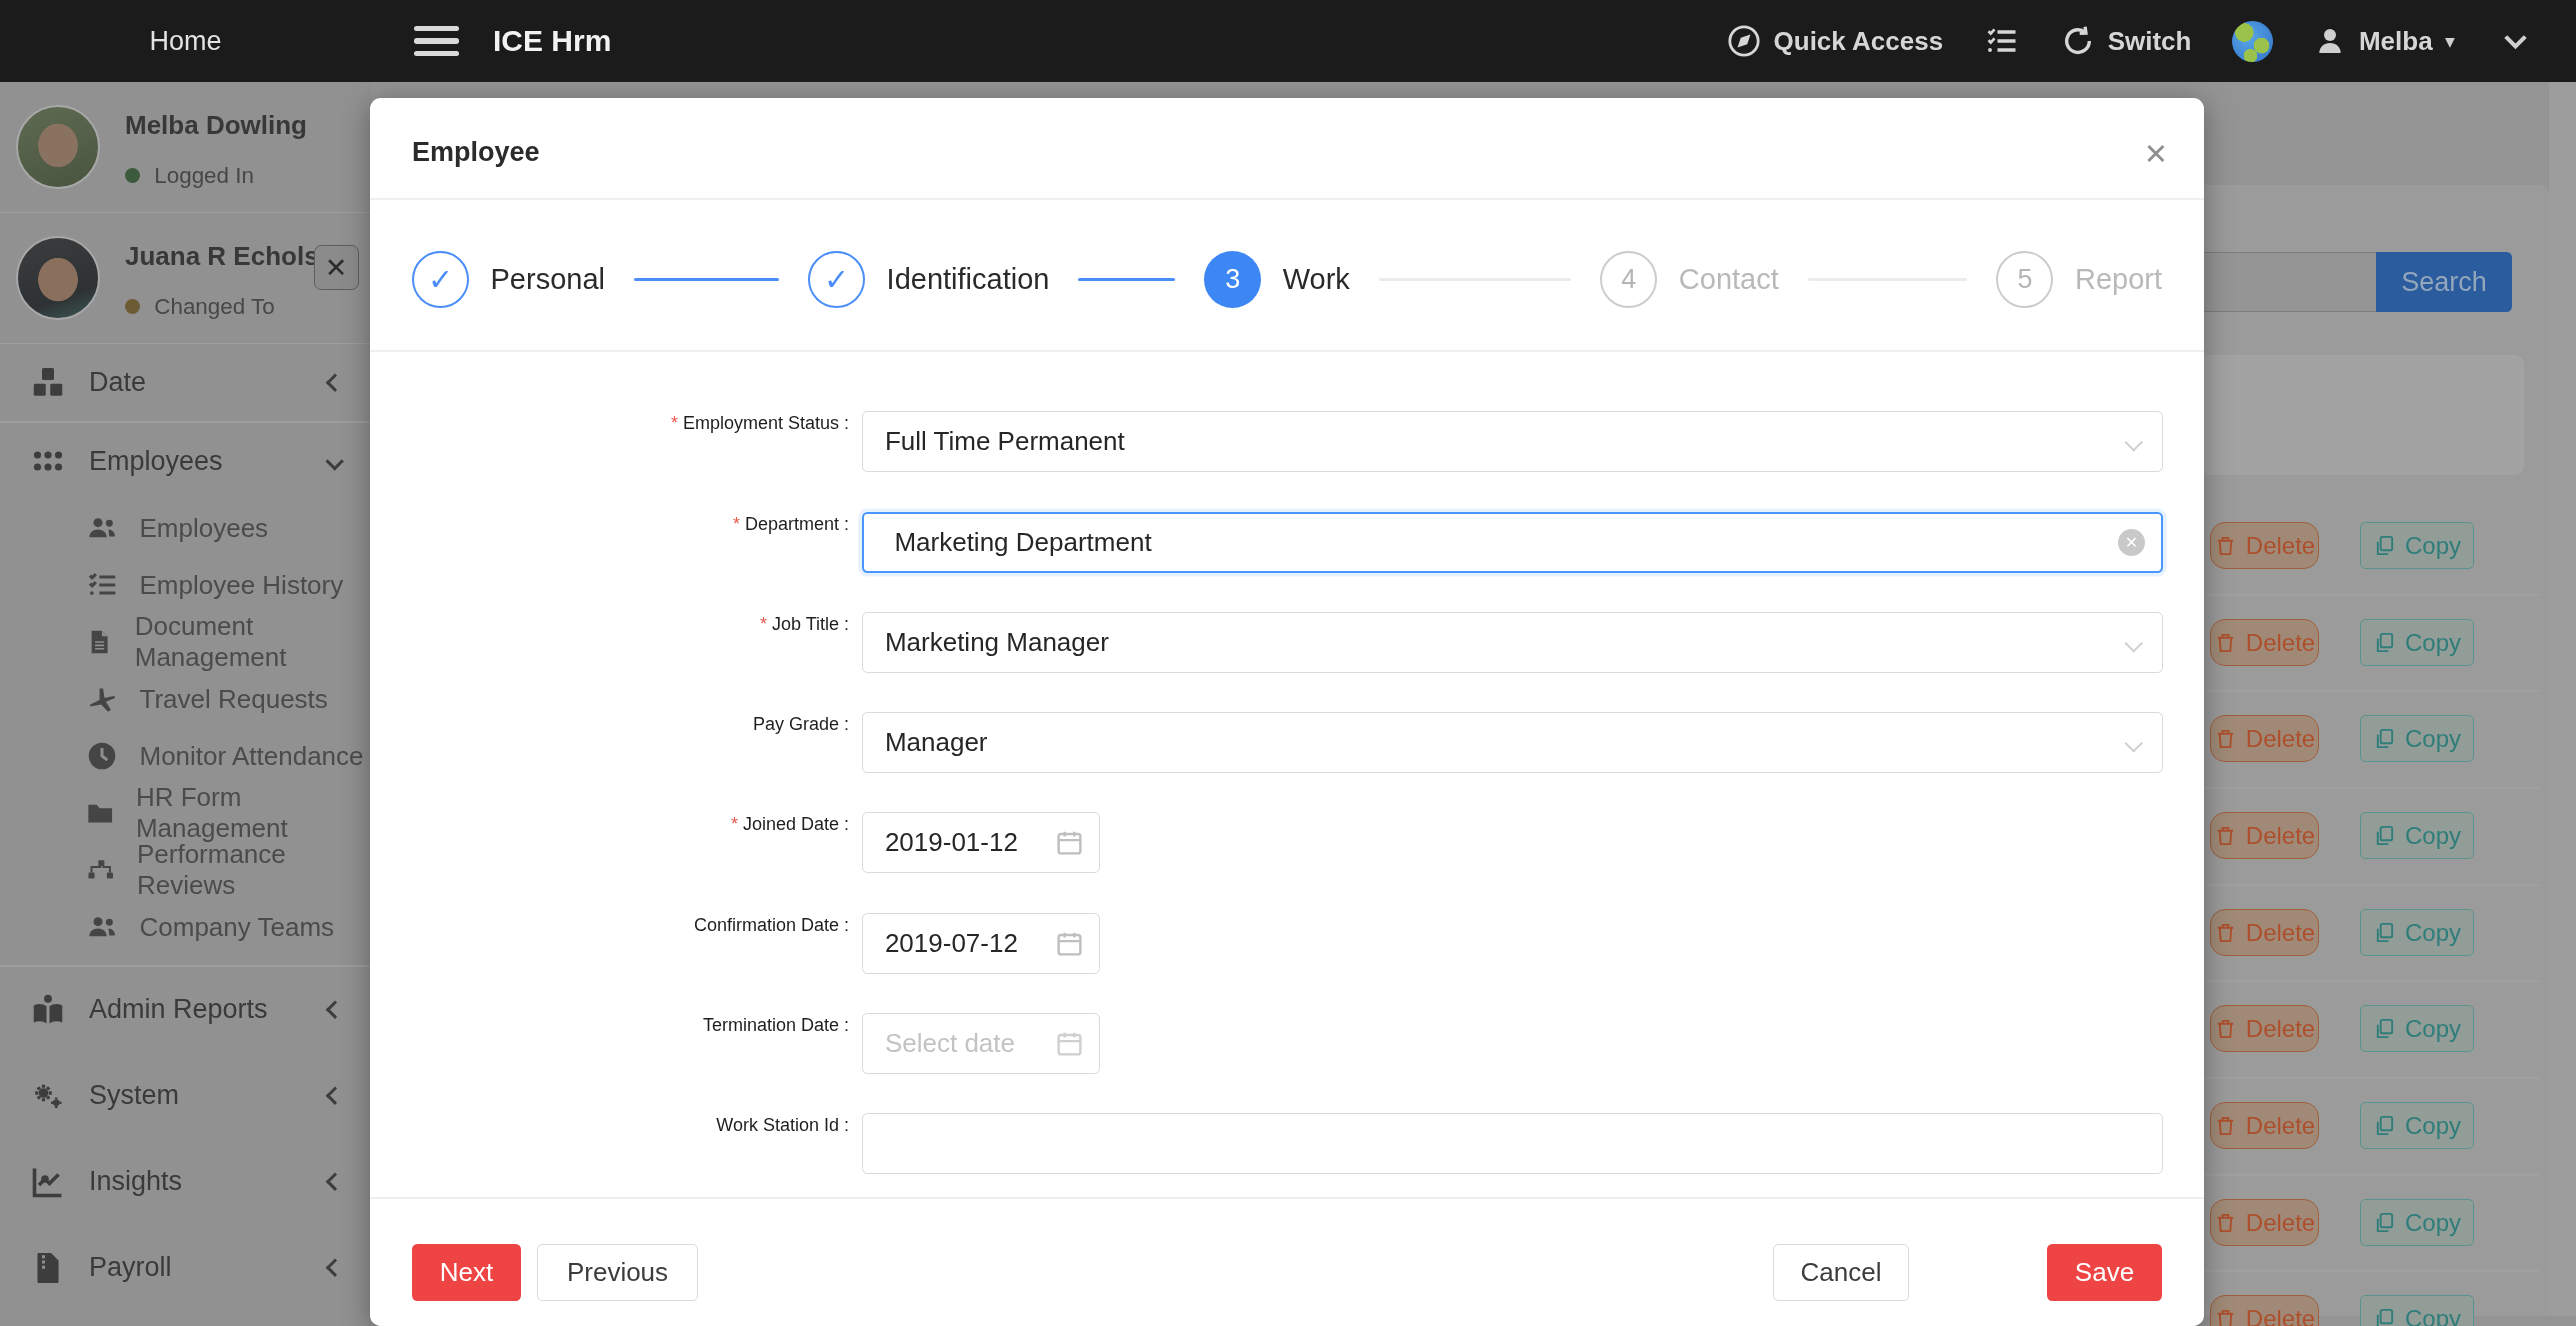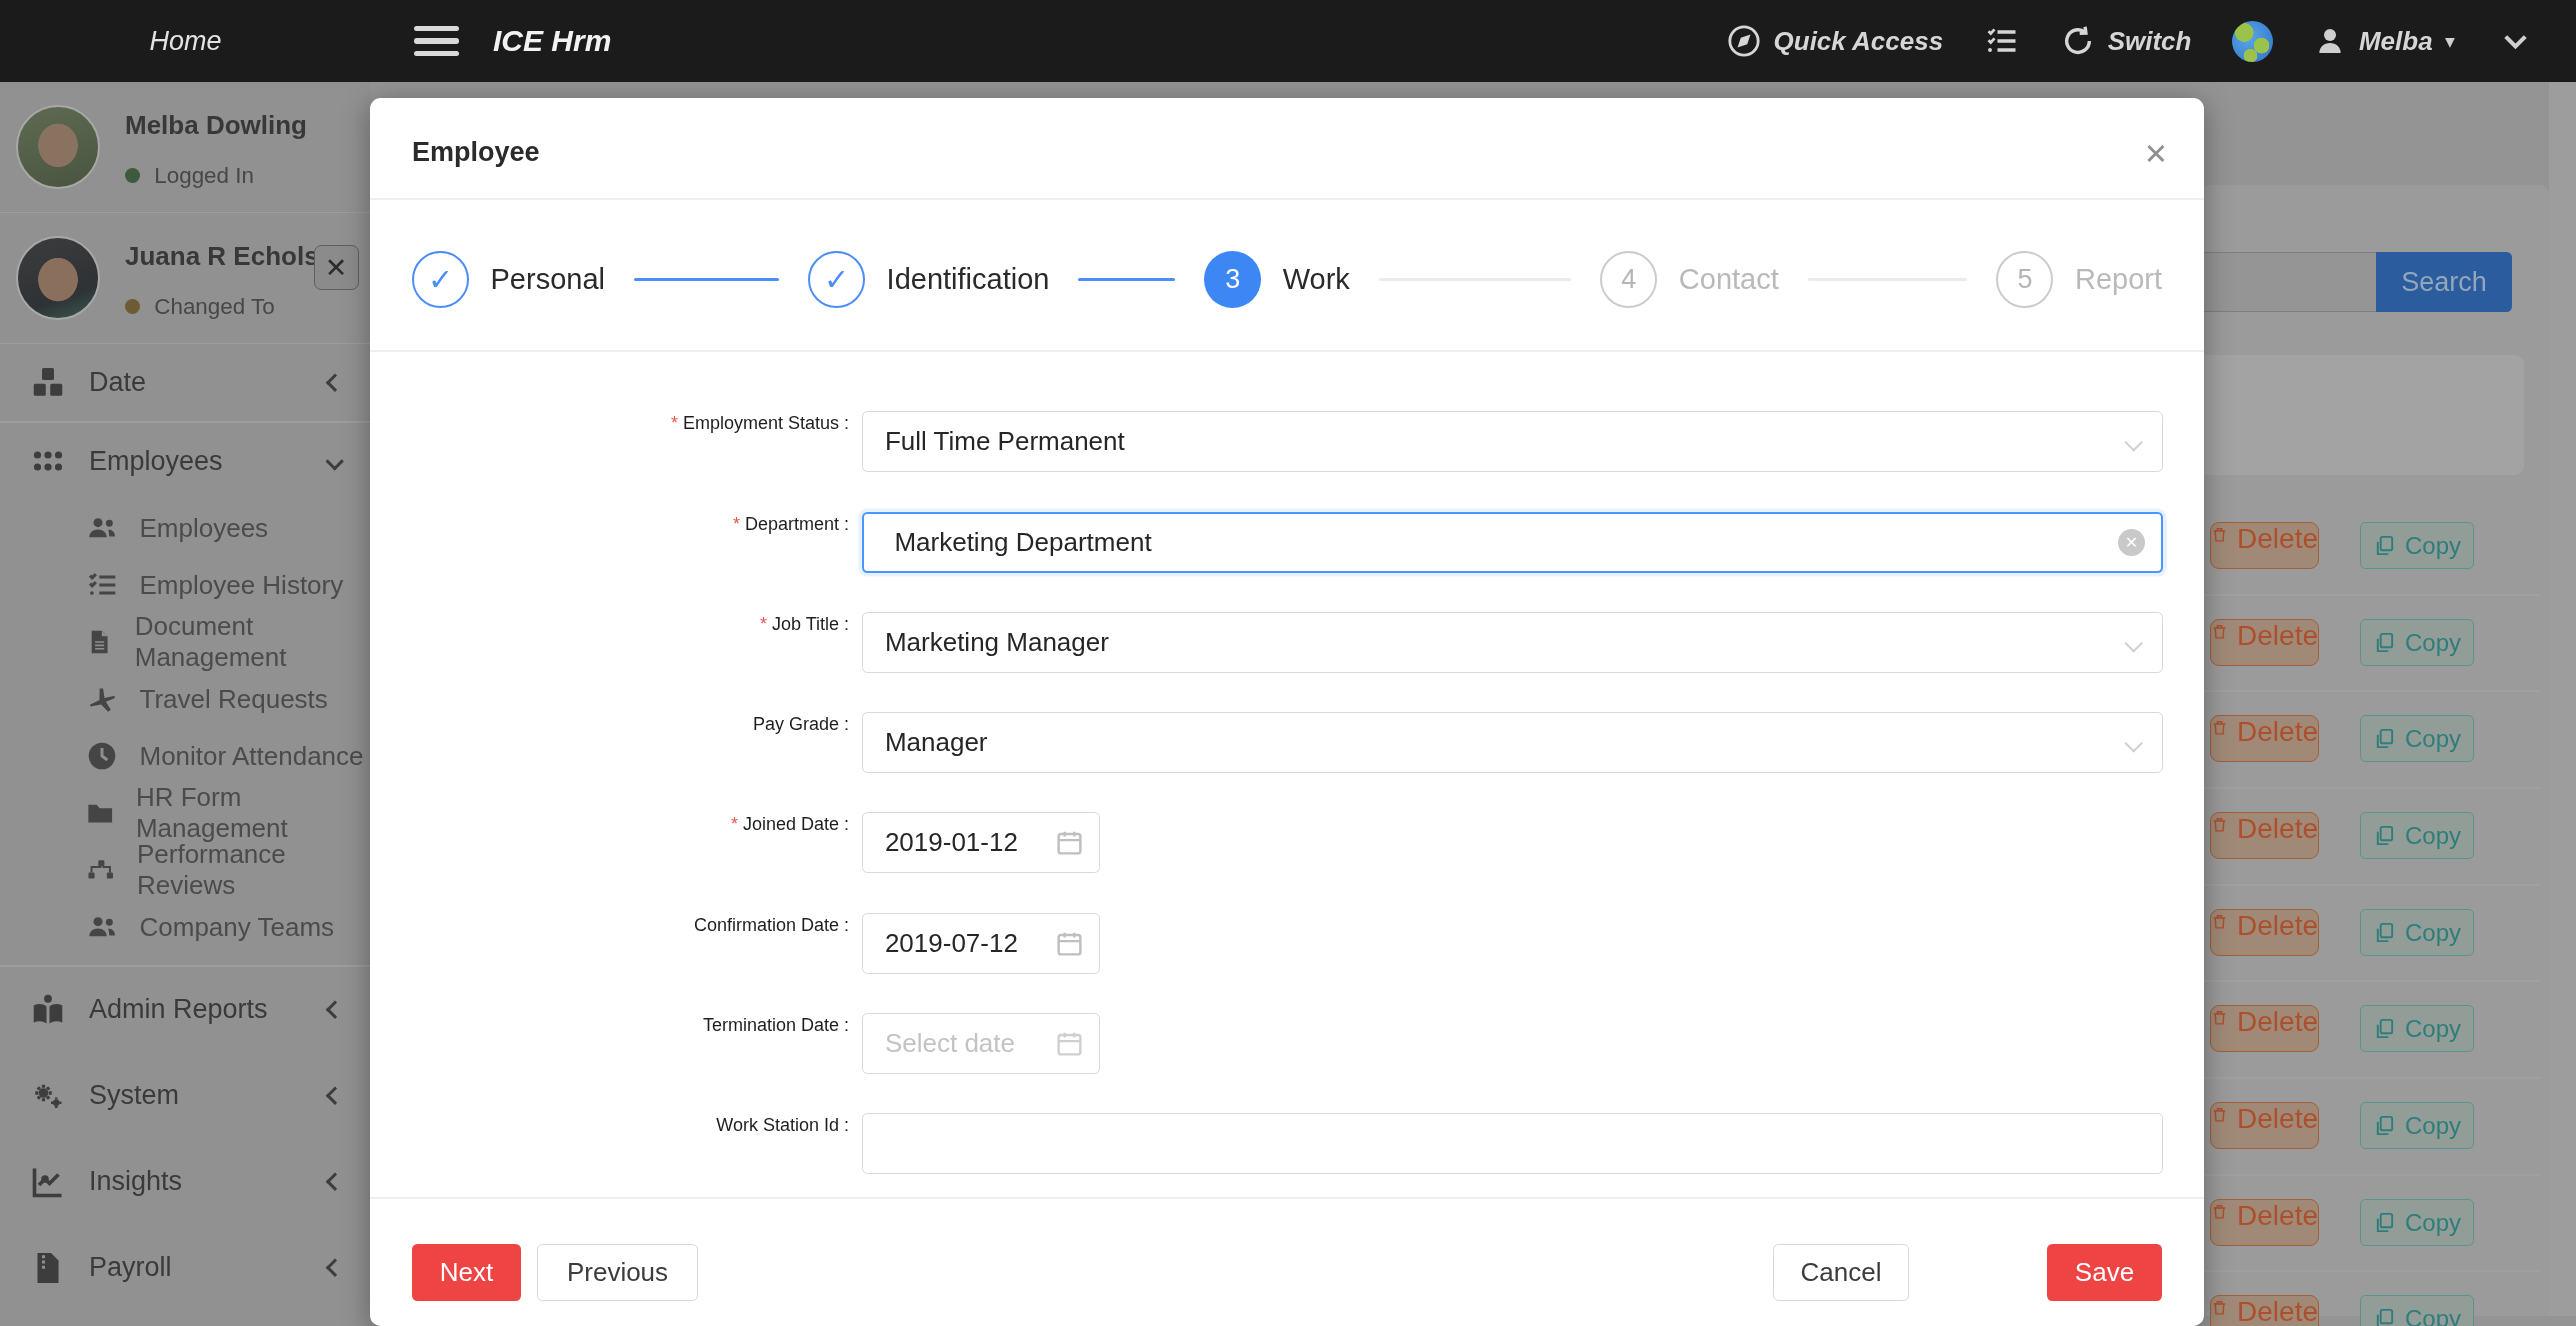--- a/index.html
+++ b/index.html
@@ -1,20 +1,20 @@
 <!DOCTYPE html>
 <html style="font-size:14.3px"><head>
 <meta charset="utf-8">
 <style>
   * { margin:0; padding:0; box-sizing:border-box; }
   html,body { width:2576px; height:1326px; overflow:hidden; }
   body { font-family:"Liberation Sans","DejaVu Sans",sans-serif; background:#949494; position:relative; }
 
   
-  .topbar { position:absolute; left:0; top:0; width:2576px; height:82px; background:#1b1b1b; display:flex; align-items:center; z-index:50;font-style:italic; }
+  .topbar { position:absolute; left:0; top:0; width:2576px; height:82px; background:#1b1b1b; display:flex; align-items:center; z-index:50; }
   .topbar-home { width:371px; text-align:center; color:#e3e3e3; font-size:27px; font-weight:500; cursor:pointer; }
   .hamburger { width:45px; height:30px; display:flex; flex-direction:column; justify-content:space-between; margin-left:43px; cursor:pointer; }
   .hamburger span { display:block; height:5.4px; background:#d9d9d9; border-radius:2.7px; }
   .app-title { color:#f2f2f2; font-size:30px; font-weight:700; margin-left:34px; }
   .topbar-right { margin-left:auto; display:flex; align-items:center; gap:41px; padding-right:41px; color:#d6d6d6; font-size:26px; font-weight:600; }
   .tb-item { display:flex; align-items:center; gap:12.5px; cursor:pointer; }
   .globe { width:41px; height:41px; border-radius:50%;
     background: radial-gradient(circle at 30% 28%, #9bc24a 0 22%, transparent 23%),
                 radial-gradient(circle at 72% 60%, #9bc24a 0 20%, transparent 21%),
                 radial-gradient(circle at 45% 85%, #9bc24a 0 16%, transparent 17%),
@@ -47,21 +47,21 @@
 
   
   .bg-right { position:absolute; left:2130px; top:72px; width:446px; height:1049px; z-index:1; }
   .bg-card { position:absolute; left:18px; top:113px; width:401px; height:1131px; background:#9b9b9b; border-radius:9px 9px 0 0; }
   .strip { position:absolute; right:0; top:0; width:27px; height:1244px; background:#9d9d9d; }
   .search-input { position:absolute; left:0px; top:180px; width:246px; height:60px; background:#959595; border:1.8px solid #7e7e7e; border-right:none; display:flex; align-items:center; padding-left:9px; color:#6e6e6e; font-size:26px; }
   .search-btn { position:absolute; left:246px; top:180px; width:136px; height:60px; background:#2b5d9e; border-radius:0 5.4px 5.4px 0; color:#93a6bb; font-size:27px; display:flex; align-items:center; justify-content:center; cursor:pointer; }
   .toolbar-panel { position:absolute; left:9px; top:283px; width:385px; height:120px; background:#a3a3a3; border-radius:9px; }
   .brow { position:absolute; left:0; width:419px; height:97px; }
   .brow .sep { position:absolute; left:54px; right:9px; top:0; height:1.8px; background:#a0a0a0; }
-  .btn-del { position:absolute; left:80px; top:25px; width:109px; height:47px; border:1.8px solid #a15f3a; border-radius:9px; background:#a08a77; color:#ad4f2c; font-size:28px; display:flex; align-items:flex-start; justify-content:center; gap:9px; cursor:pointer; }
+  .btn-del { position:absolute; left:80px; top:25px; width:109px; height:47px; border:1.8px solid #a15f3a; border-radius:15px; background:#a08a77; color:#ad4f2c; font-size:24px; display:flex; align-items:center; justify-content:center; gap:9px; cursor:pointer; }
   .btn-copy { position:absolute; left:230px; top:25px; width:114px; height:47px; border:1.8px solid #579490; border-radius:5.4px; background:#939d97; color:#2f7d7a; font-size:24px; display:flex; align-items:center; justify-content:center; gap:9px; cursor:pointer; }
 
   
   .modal { position:absolute; left:370px; top:98px; width:1834px; height:1228px; background:#ffffff; border-radius:10.7px; box-shadow:0 5.4px 29px rgba(0,0,0,.35); z-index:10; }
   .m-title { position:absolute; left:42px; top:39px; font-size:27px; font-weight:600; color:#2b2b2b; }
   .m-close { position:absolute; right:36px; top:39px; font-size:29px; color:#8f8f8f; cursor:pointer; }
   .m-div { position:absolute; left:0; width:1834px; height:1.8px; background:#efefef; }
   .d1 { top:100px; } .d2 { top:252px; } .d3 { top:1099px; }
 
   

